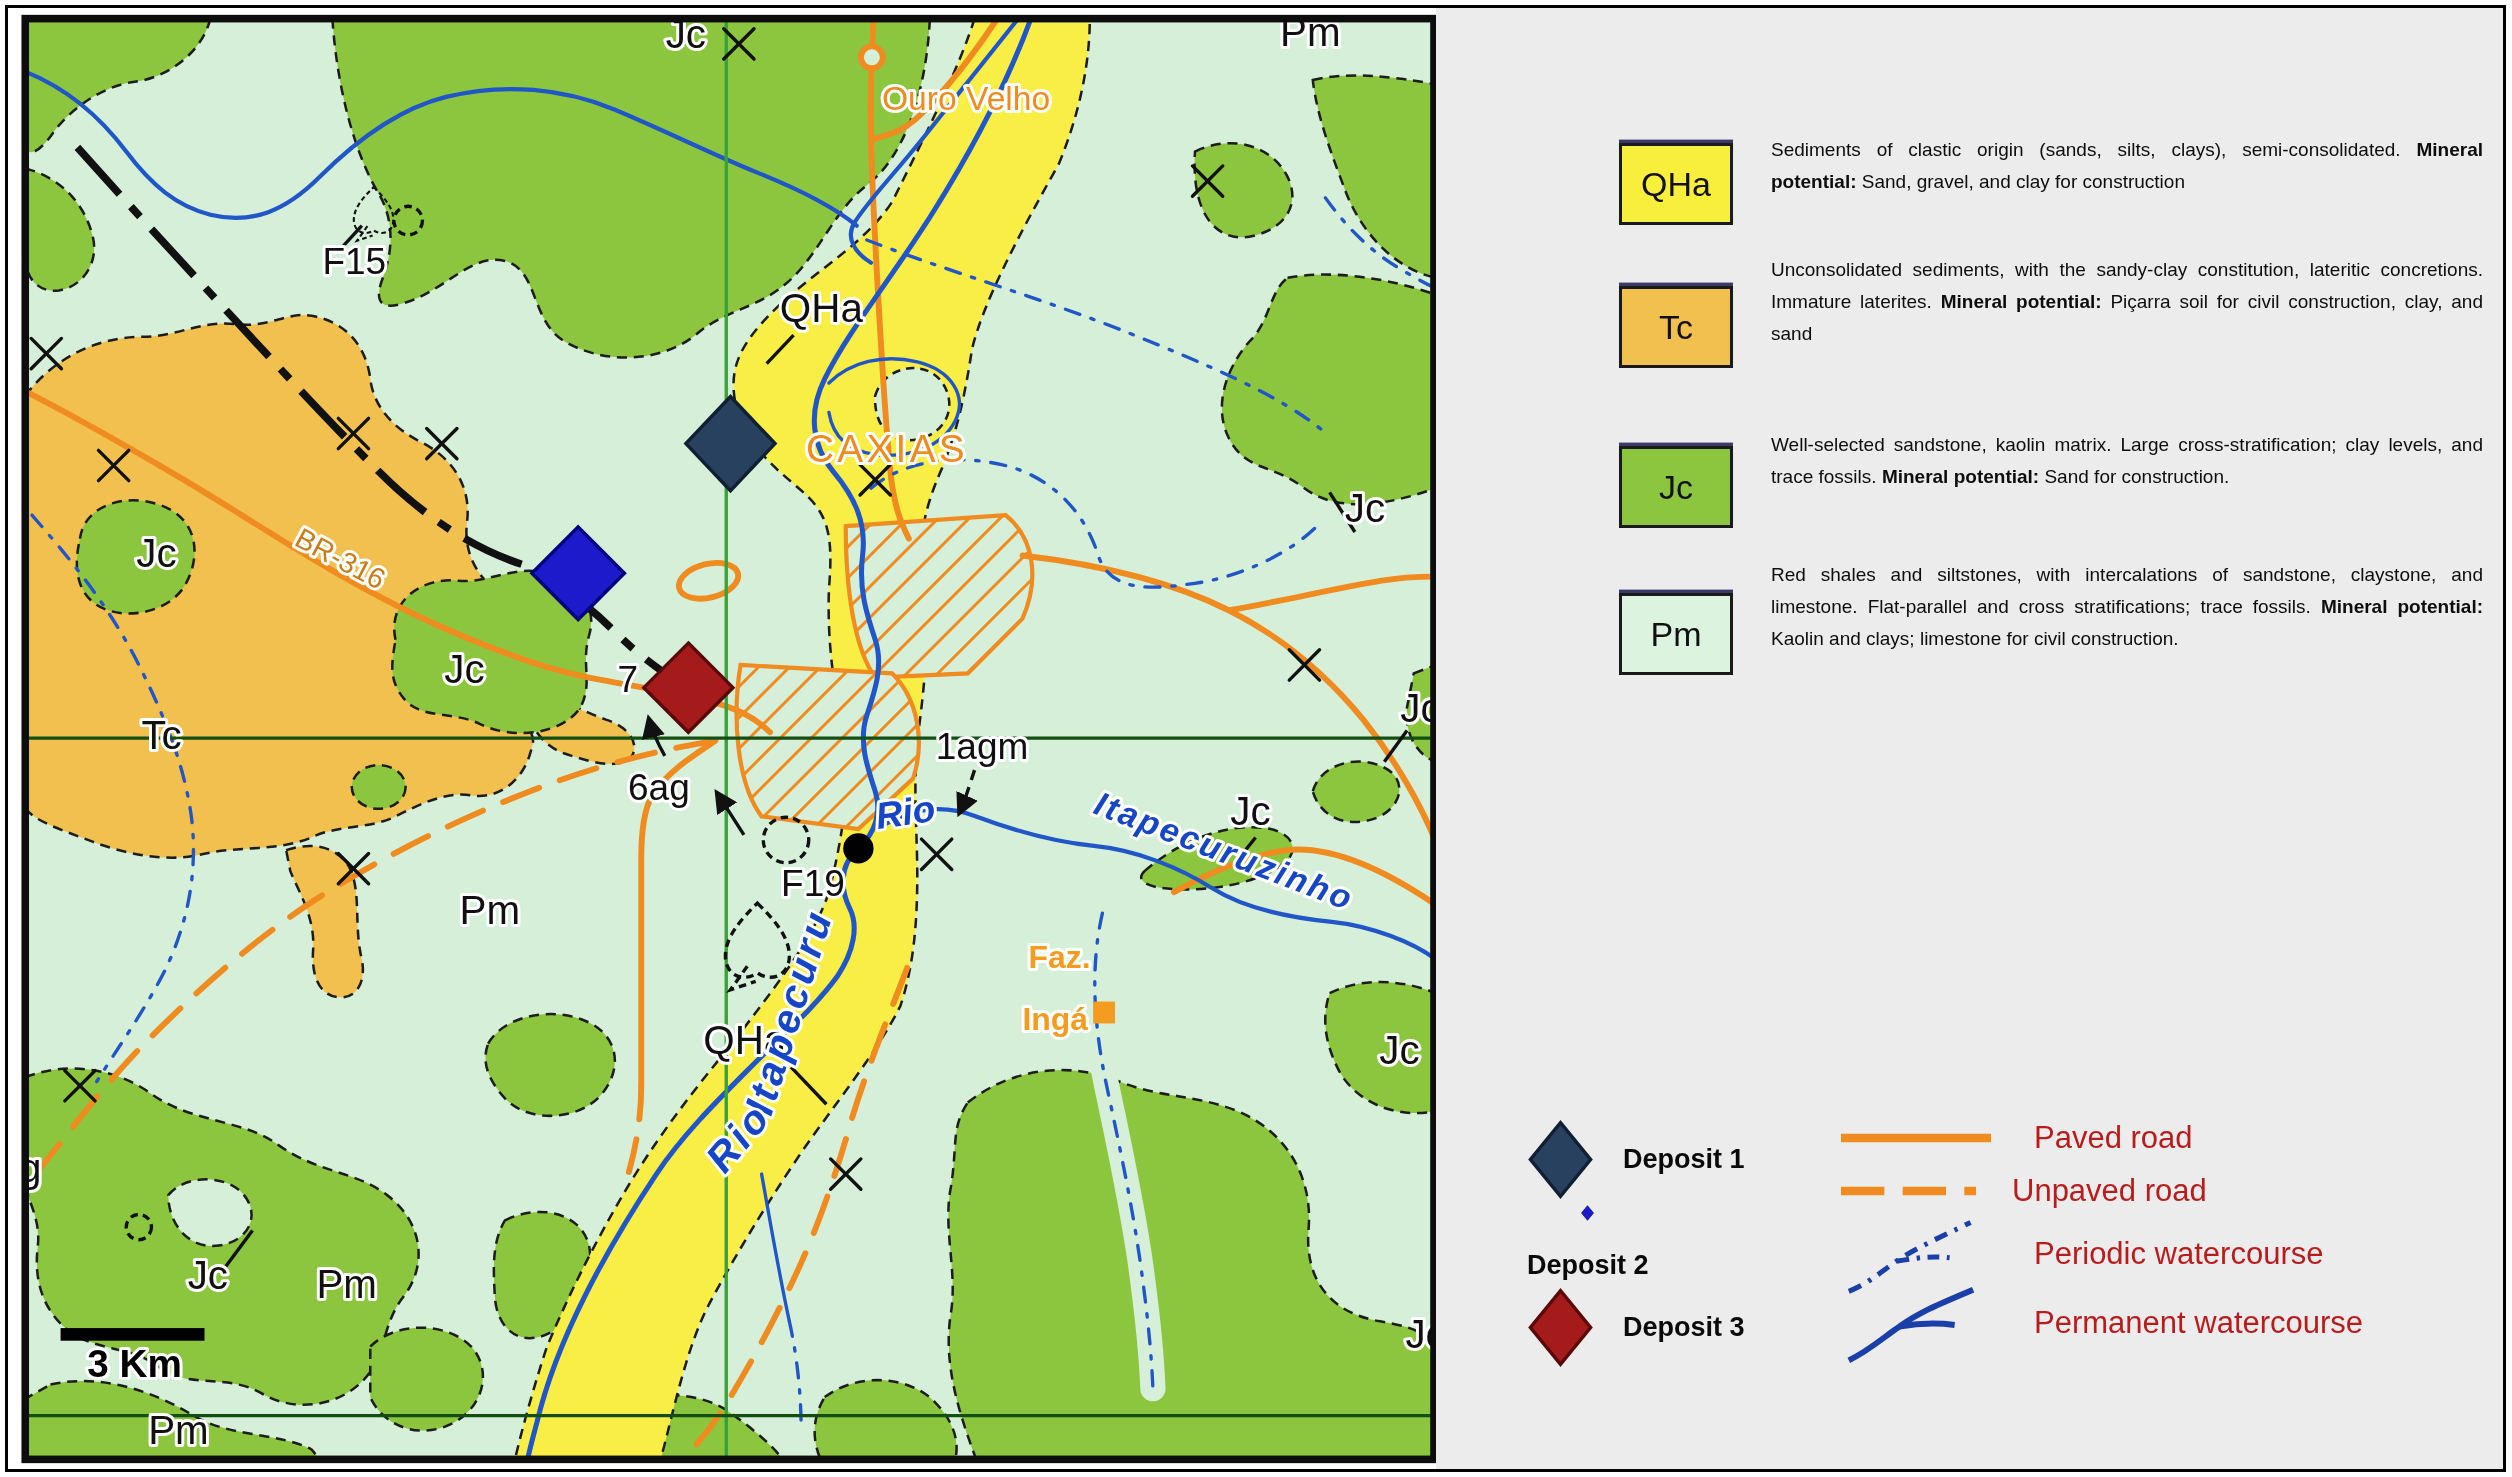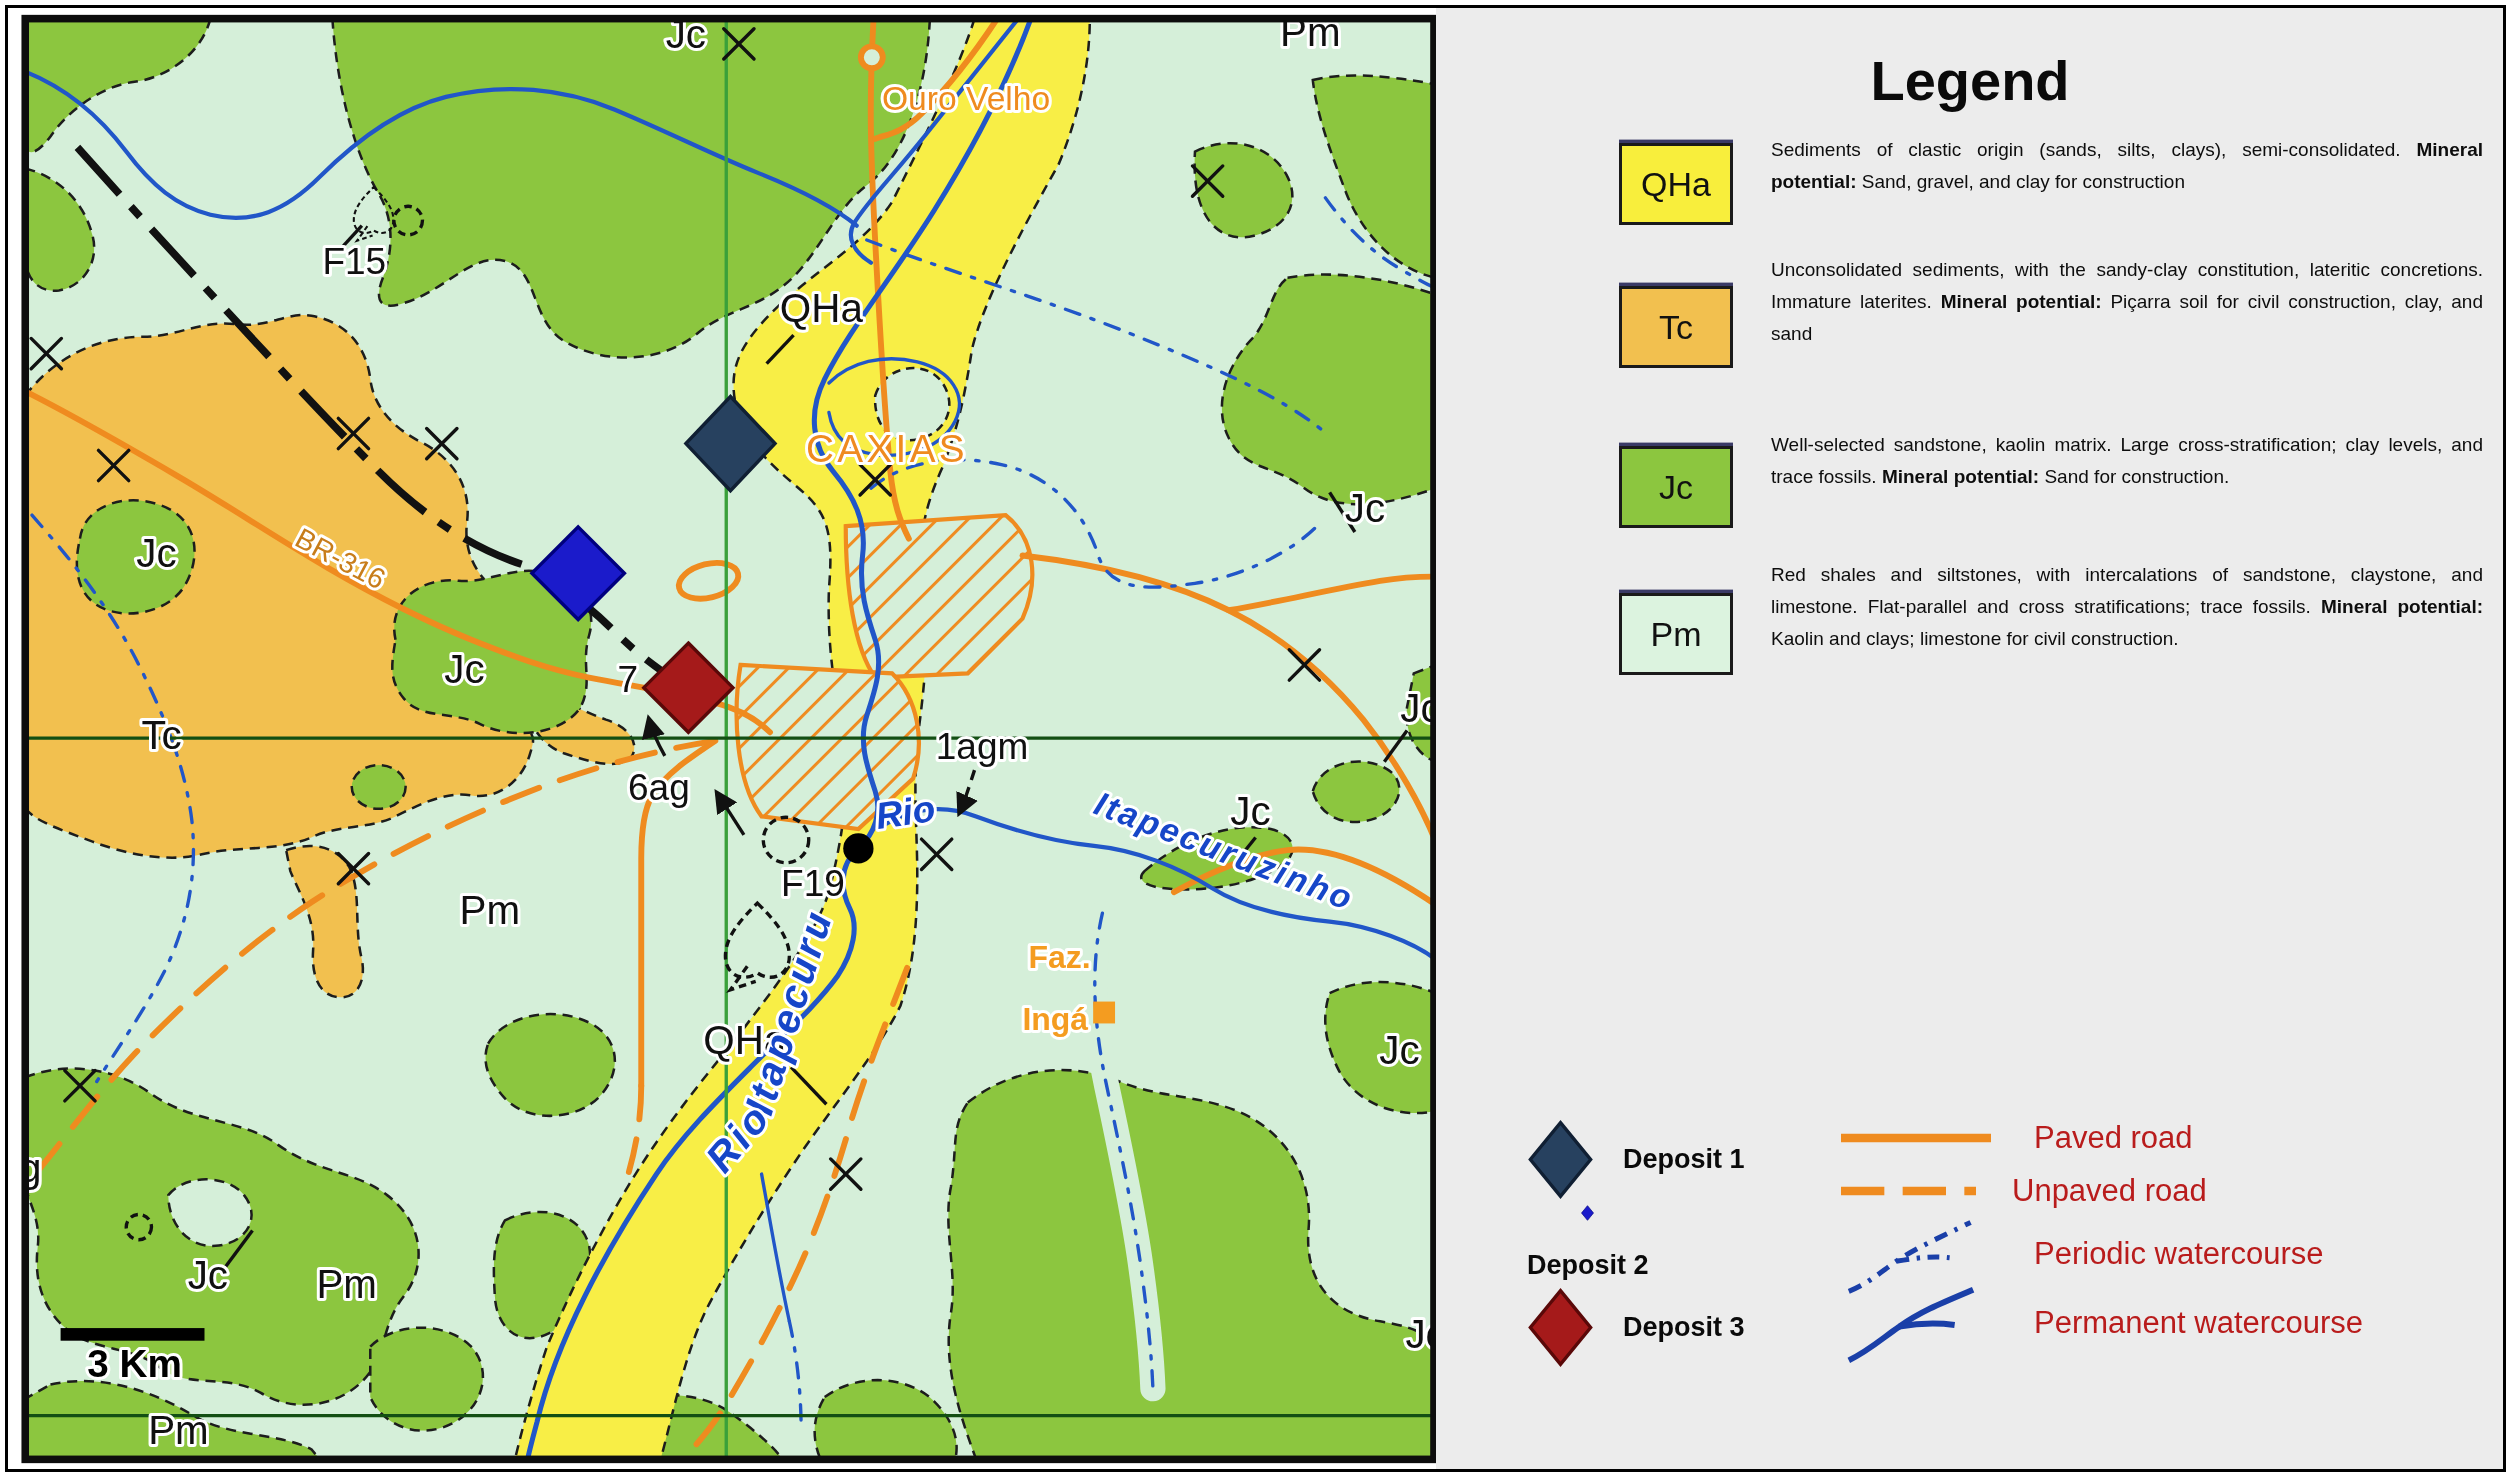--- a/index.html
+++ b/index.html
@@ -250,21 +250,20 @@
         <text x="1450" y="1024" text-anchor="middle" class="mlab rz" transform="rotate(21 1450 1024)">Itapecuruzinho</text>
         <text x="953" y="1207" text-anchor="middle" class="mlab ri" transform="rotate(-73 953 1207)">Itapecuru</text>
         <text x="890" y="1362" text-anchor="middle" class="mlab ri" transform="rotate(-50 890 1362)">Rio</text>
       </g>
   </g>
 
   <rect x="30" y="22" width="1674" height="1712" fill="none" stroke="#0d0d0d" stroke-width="9"></rect>
 </svg>
 
 <div class="legend-panel">
-  <div class="legend-title">Legend</div>
 
   <div class="unit-row" style="top: 0px;">
     <div class="swatch" style="top: 135px; background: rgb(248, 238, 60);">
         <span>QHa</span>
       </div>
     <div class="udesc" style="top: 126px;"><span>Sediments of clastic origin (sands, silts, clays), semi-consolidated. </span><b>Mineral potential:</b><span> Sand, gravel, and clay for construction</span></div>
   </div>
   <div class="unit-row" style="top: 0px;">
     <div class="swatch" style="top: 278px; background: rgb(242, 192, 79);">
         <span>Tc</span>

